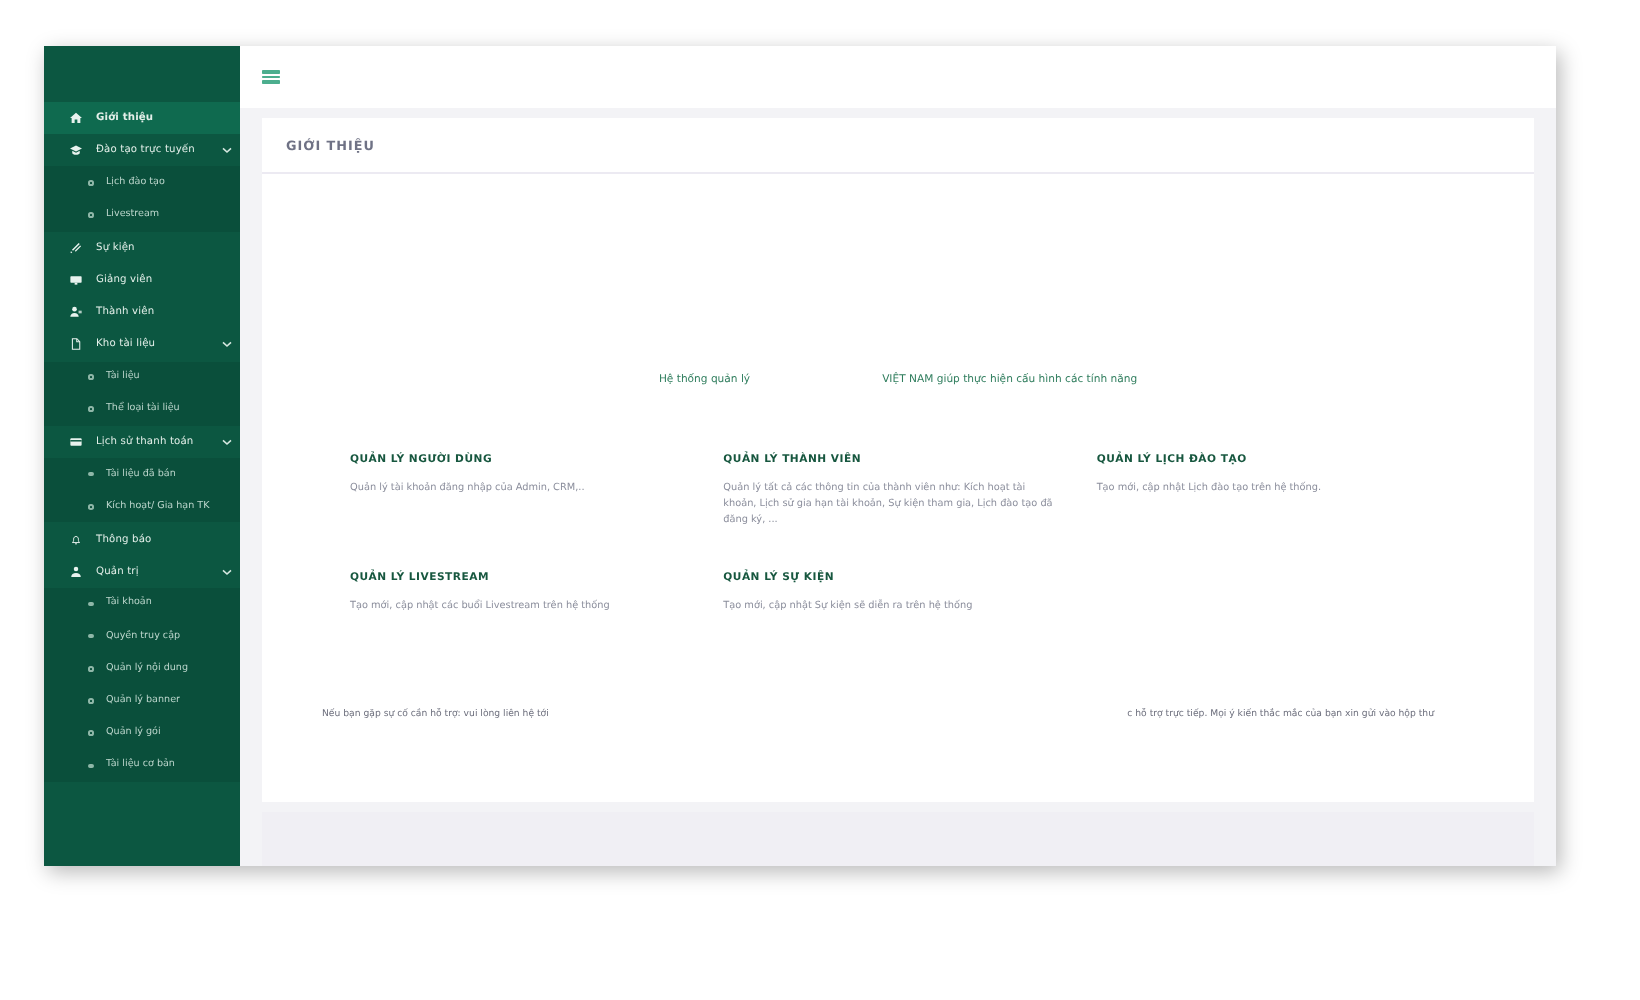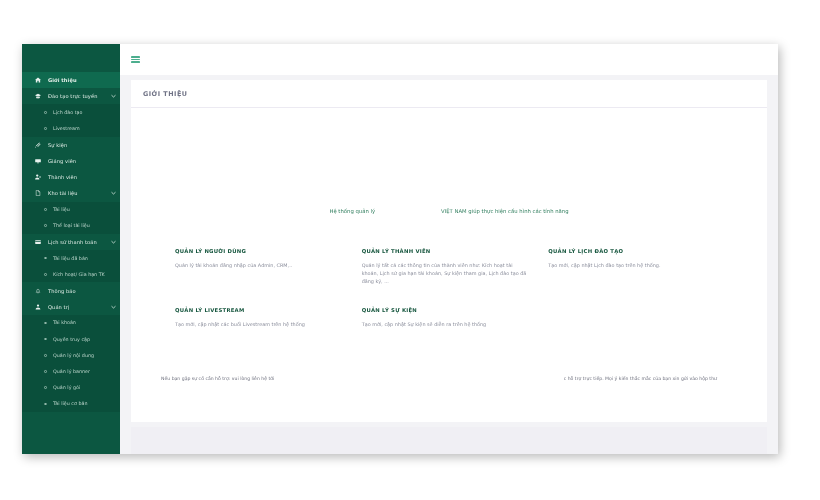--- a/index.html
+++ b/index.html
@@ -13,21 +13,21 @@
   #app {
     position: absolute;
     left: 0; top: 0;
     width: 820px; height: 500px;
     background: #ffffff;
   }
 
   
   .page-shell {
     position: absolute;
-    left: 22px; top: 44px;
+    left: 22px; top: 23px;
     width: 756px; height: 410px;
     background: #ffffff;
     box-shadow: 2px 3px 10px rgba(0,0,0,0.28);
   }
 
   
   .sidebar {
     position: absolute;
     left: 0; top: 0;
     width: 98px; height: 410px;

